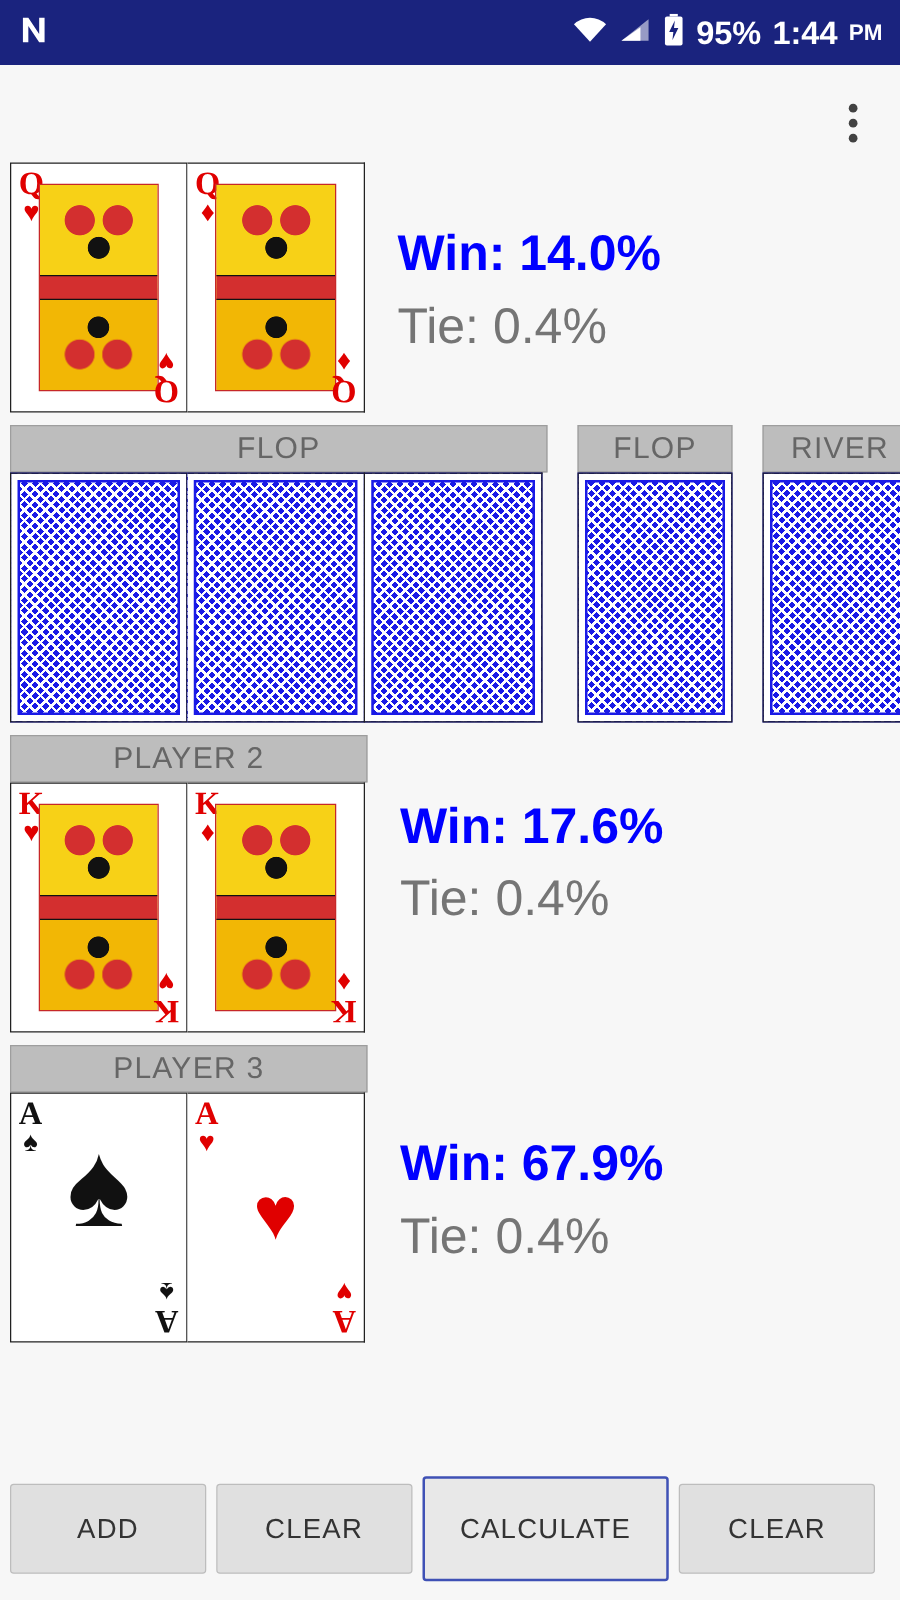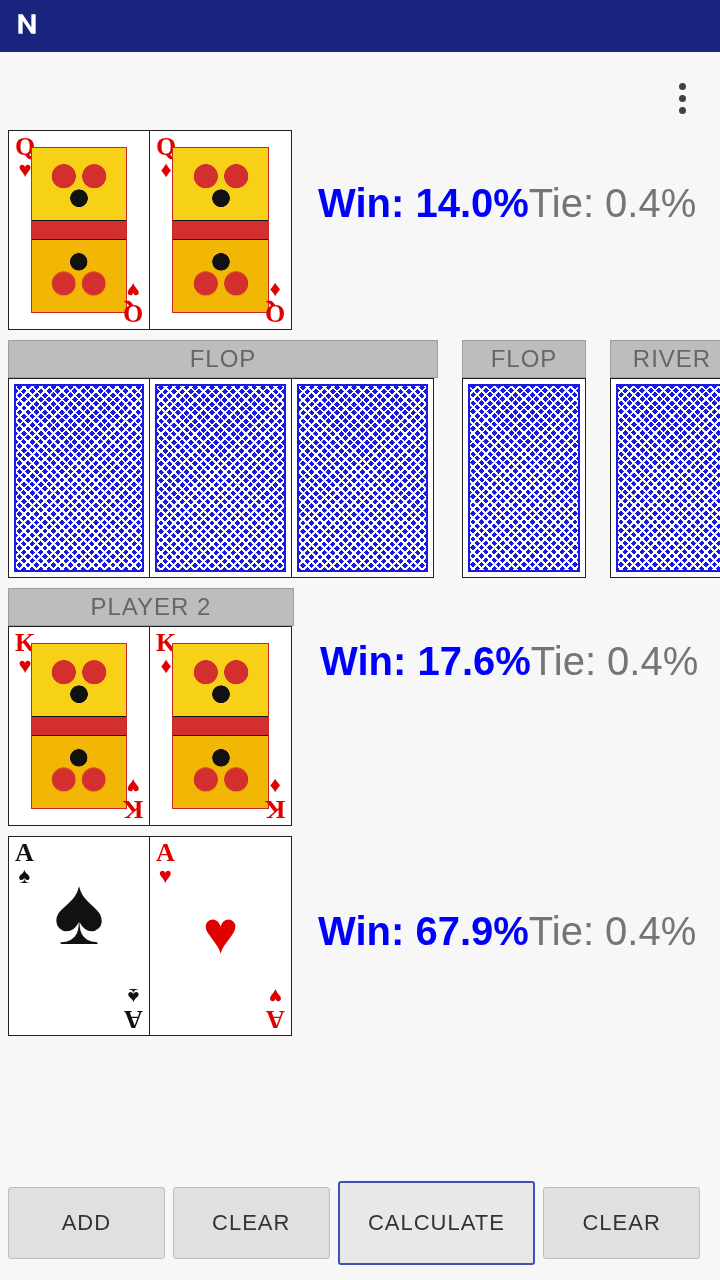--- a/index.html
+++ b/index.html
@@ -148,20 +148,21 @@
     left: 0; right: 0; top: 66px;
     text-align: center;
     font-size: 60px;
     line-height: 1;
   }
 
   
   .odds {
     margin-left: 26px;
     display: flex;
+    flex-direction: column;
     justify-content: center;
   }
   .odds-win {
     color: #0000ff;
     font-size: 40px;
     font-weight: bold;
     line-height: 1.45;
   }
   .odds-tie {
     color: #757575;
@@ -211,20 +212,43 @@
 <body>
 
 <div class="statusbar">
   <div class="sb-left">
     <span>
       <svg width="26" height="26" viewBox="0 0 24 24">
           <path d="M4 3h4l8 12V3h4v18h-4L8 9v12H4z" fill="#ffffff"></path>
         </svg>
     </span>
   </div>
+  <div class="sb-right">
+    <span>
+      <svg width="28" height="22" viewBox="0 0 24 18">
+          <path d="M12 17 L1 5 a16 16 0 0 1 22 0 Z" fill="#ffffff"></path>
+        </svg>
+    </span>
+    <span>
+      <svg width="26" height="22" viewBox="0 0 24 20">
+          <path d="M2 18 L22 18 L22 2 Z" fill="#ffffff" opacity="0.55"></path>
+          <path d="M2 18 L16 18 L16 8 Z" fill="#ffffff"></path>
+        </svg>
+    </span>
+    <span>
+      <svg width="18" height="26" viewBox="0 0 14 24">
+        <rect x="4" y="0" width="6" height="2" fill="#ffffff"></rect>
+        <rect x="0.5" y="2" width="13" height="21.5" rx="1.5" fill="#ffffff"></rect>
+        <path d="M7.8 5 L3.6 13.5 H6.7 L6 19.5 L10.4 10.5 H7.2 Z" fill="#1a237e"></path>
+      </svg>
+    </span>
+    <span class="sb-text">95%</span>
+    <span class="sb-text">1:44</span>
+    <span class="sb-ampm">PM</span>
+  </div>
 </div>
 
 <div class="appbar">
   <div class="overflow-btn">
     <i></i>
       <i></i>
       <i></i>
   </div>
 </div>
 
@@ -323,20 +347,21 @@
       </div>
     </div>
     <div class="odds" style="margin-top:44px">
       <div class="odds-win">Win: 17.6%</div>
       <div class="odds-tie">Tie: 0.4%</div>
     </div>
   </div>
 
   <div class="row" style="margin-top:10px">
     <div class="stack">
+      <div class="label-bar" style="width:286px">PLAYER 3</div>
       <div class="card-row">
         <div class="card">
           <div class="corner tl black">
             <span class="rank">A</span>
             <span class="suit">♠</span>
           </div>
           <div class="pip-big black">♠</div>
           <div class="corner br black">
             <span class="rank">A</span>
             <span class="suit">♠</span>

